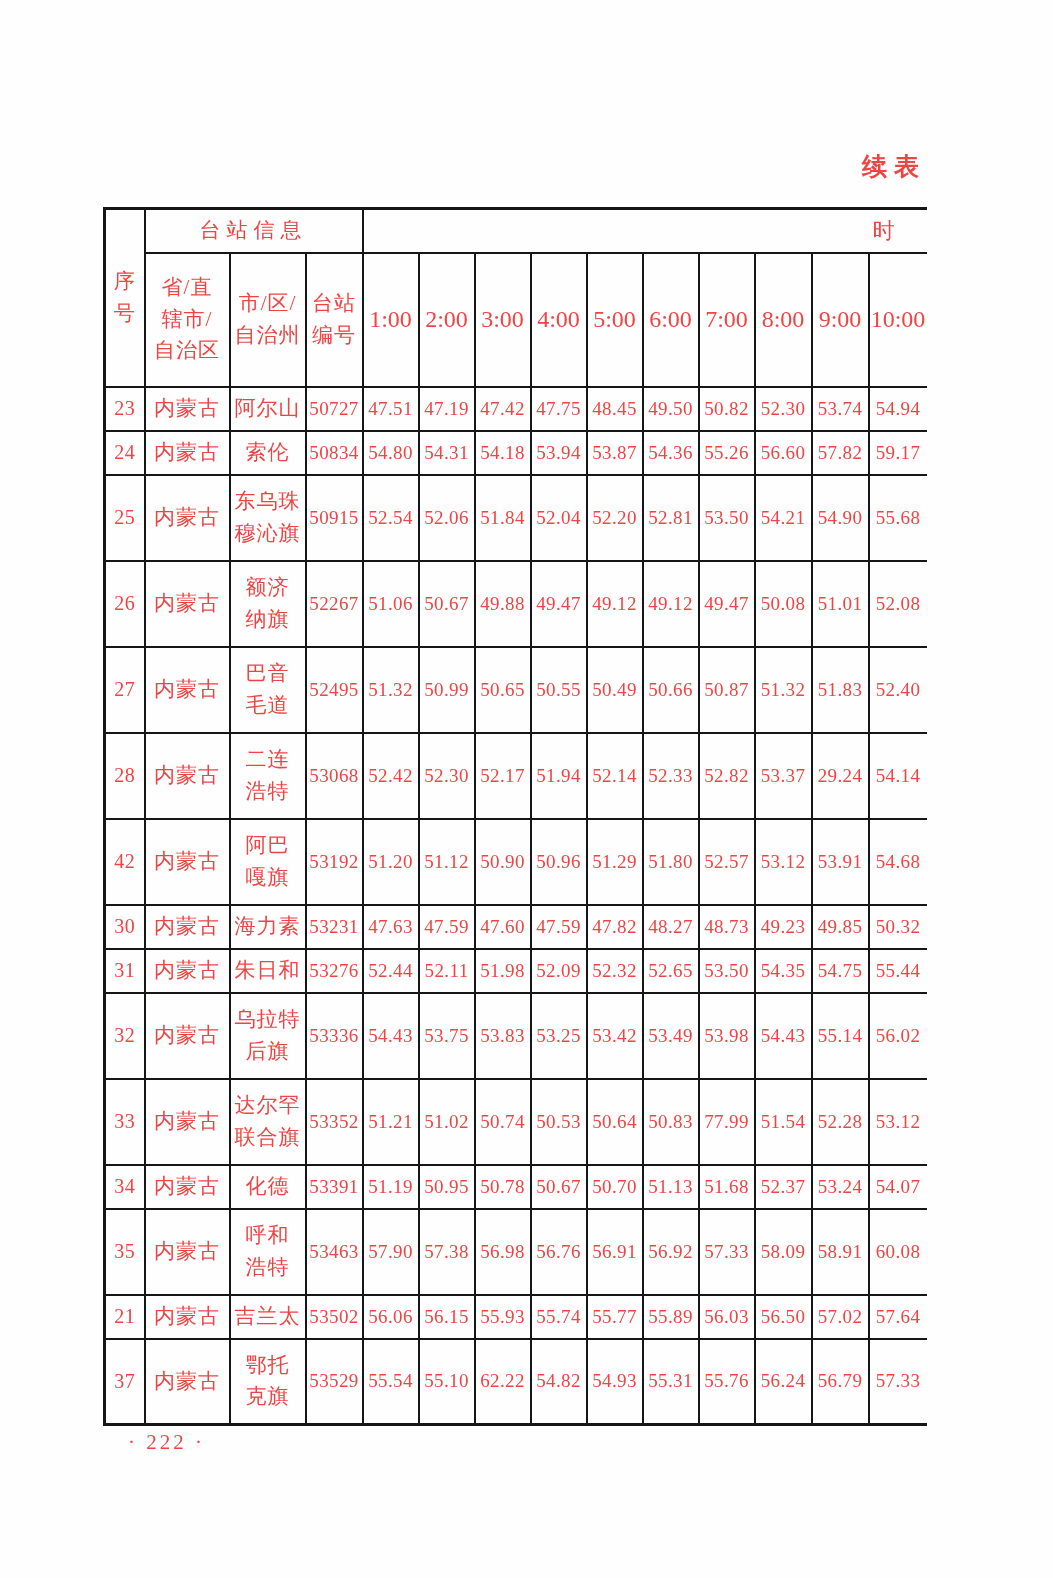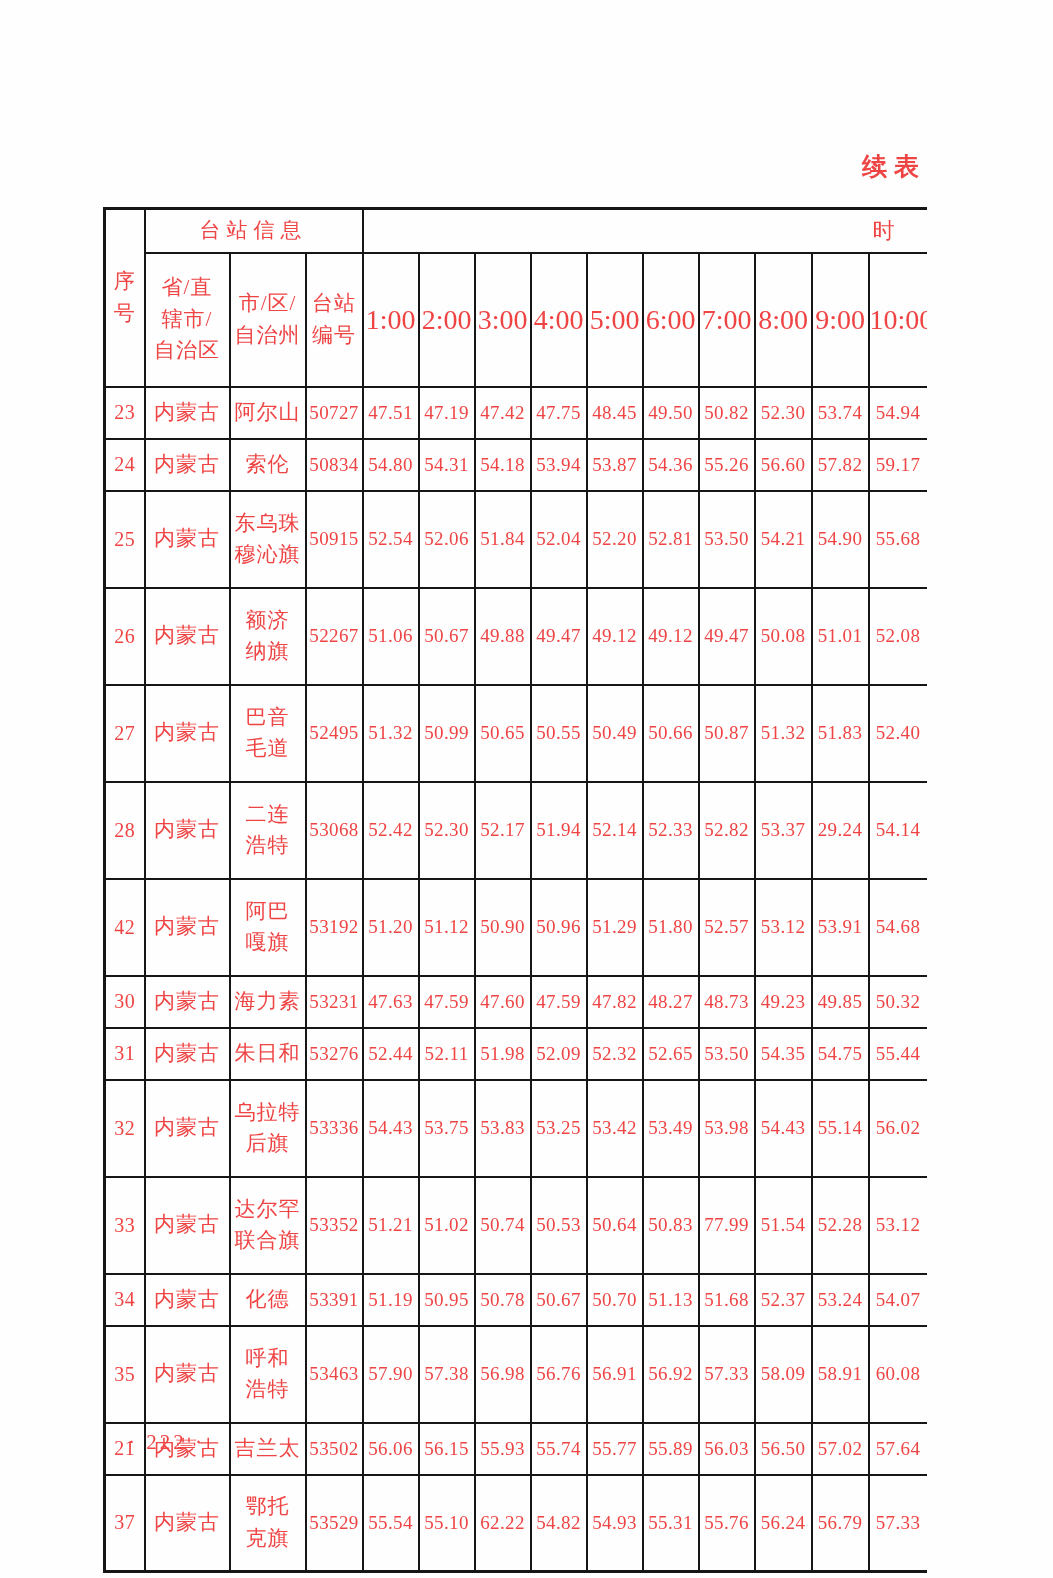--- a/index.html
+++ b/index.html
@@ -38,42 +38,42 @@
     padding: 0;
     margin: 0;
     text-align: center;
     vertical-align: middle;
     font-weight: normal;
     overflow: hidden;
   }
   .no-r { border-right: 0 none !important; }
   tr.h-hdr1 { height: 44px; }
   tr.h-hdr2 { height: 134px; }
-  tr.short  { height: 52px; }
-  tr.tall   { height: 97px; }
+  tr.short  { height: 44px; }
+  tr.tall   { height: 86px; }
   .zh {
     font-size: 21px;
     line-height: 1.5;
     white-space: pre-line;
     letter-spacing: 1px;
   }
   .num {
     font-size: 19px;
     letter-spacing: 0.4px;
     white-space: nowrap;
   }
   .serial-num { font-size: 20px; }
   .station-info-th { font-size: 21px; letter-spacing: 6px; text-align: center; }
   .time-group-th {
     text-align: right;
     padding-right: 30px;
     font-size: 22px;
     letter-spacing: 2px;
   }
-  .time-th { font-size: 28px; letter-spacing: 0; }
+  .time-th { font-size: 24px; letter-spacing: 0; }
   .pageno {
     position: absolute;
     top: 1430px;
     left: 128px;
     font-size: 21px;
     letter-spacing: 3px;
     white-space: nowrap;
   }
 </style>
 </head>

